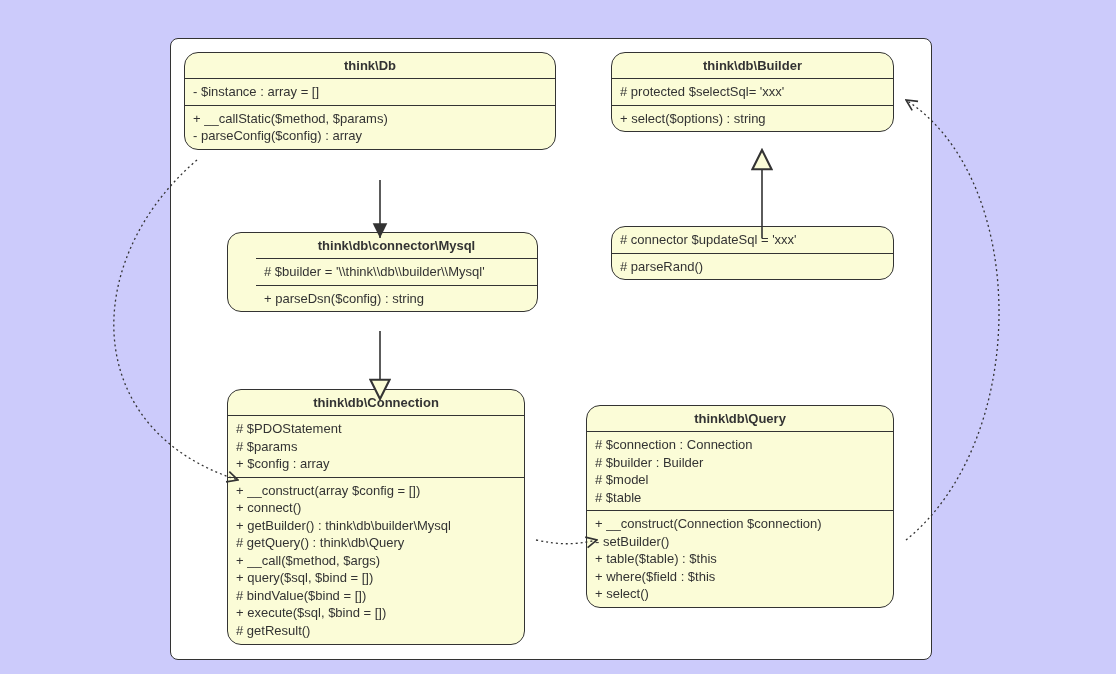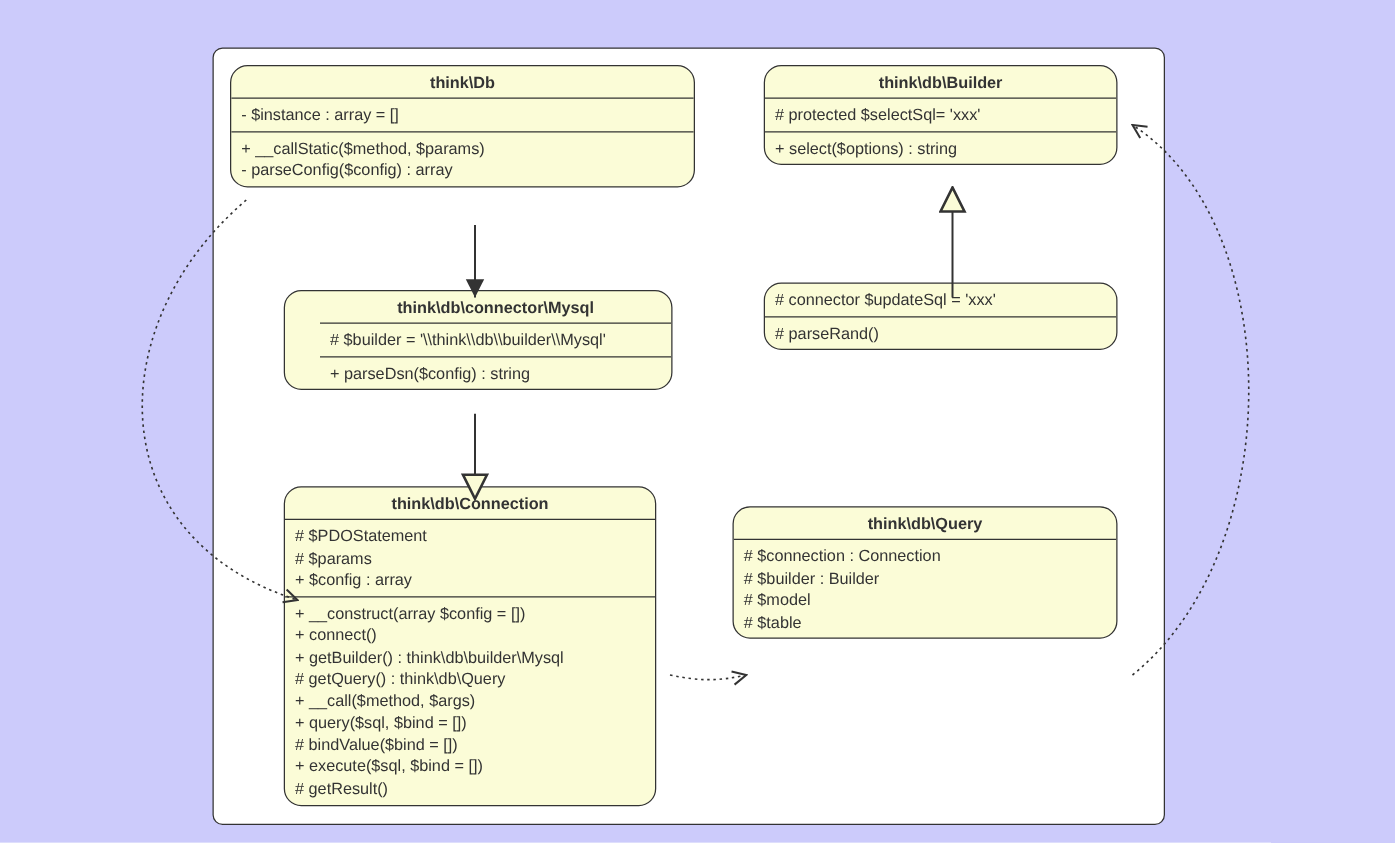--- a/index.html
+++ b/index.html
@@ -120,20 +120,27 @@
     </div>
 
     <div class="class-box" style="left:415px; top:366px; width:306px;">
       <div class="class-title">think\db\Query</div>
       <div class="class-section">
         <div class="row"># $connection : Connection</div>
         <div class="row"># $builder : Builder</div>
         <div class="row"># $model</div>
         <div class="row"># $table</div>
       </div>
+      <div class="class-section">
+        <div class="row">+ __construct(Connection $connection)</div>
+        <div class="row">- setBuilder()</div>
+        <div class="row">+ table($table) : $this</div>
+        <div class="row">+ where($field : $this</div>
+        <div class="row">+ select()</div>
+      </div>
     </div>
 
   </div>
 
   <svg class="arrows">
     <defs>
       <marker id="arrow-filled" viewBox="0 0 12 12" refX="11" refY="6" markerWidth="11" markerHeight="11" orient="auto">
         <path d="M1,1 L11,6 L1,11 z" fill="#333"></path>
       </marker>
       <marker id="arrow-hollow" viewBox="0 0 14 14" refX="13" refY="7" markerWidth="14" markerHeight="14" orient="auto">

